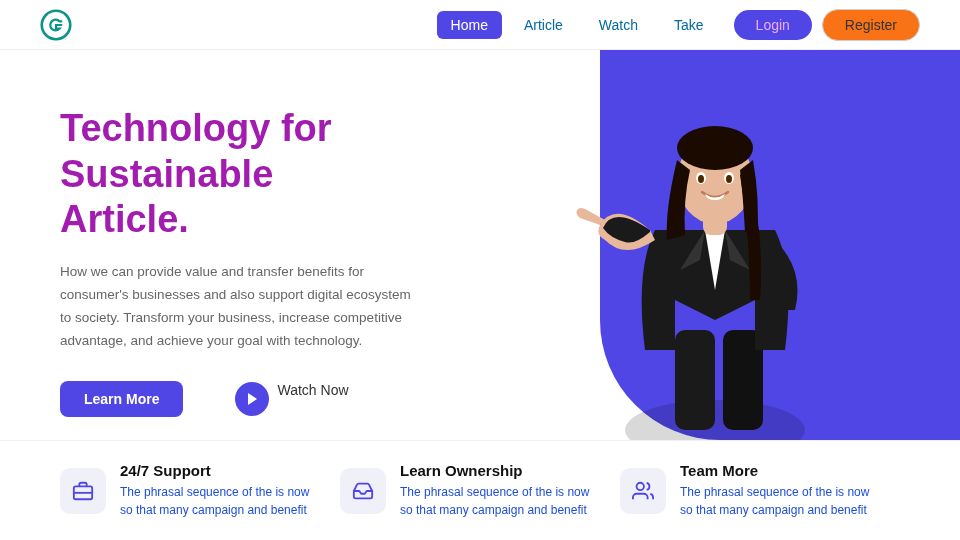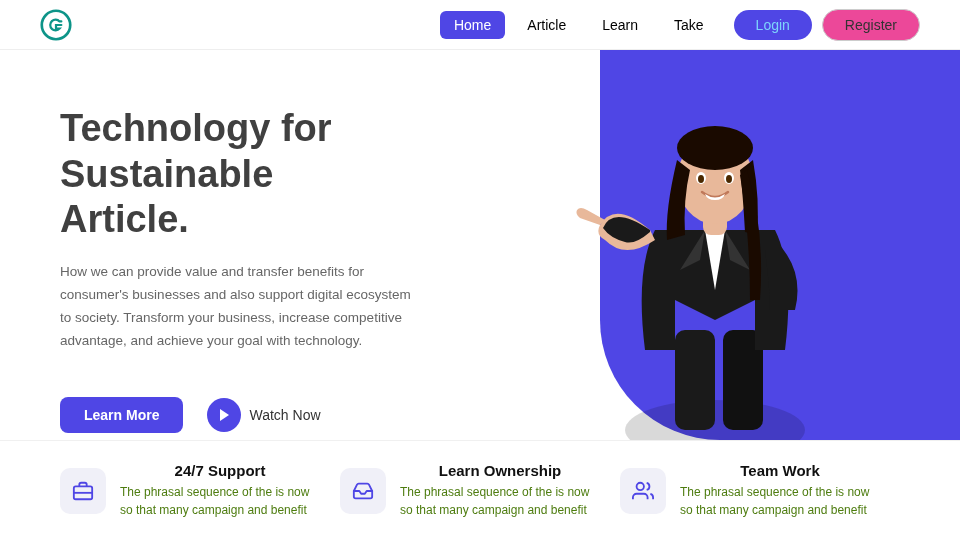--- a/index.html
+++ b/index.html
@@ -27,45 +27,45 @@
     }
     .nav-links {
       display: flex;
       align-items: flex-end;
       gap: 8px;
       margin-right: 16px;
     }
     .nav-link {
       padding: 6px 14px;
       font-size: 14px;
-      color: #000000;
+      color: #0369a1;
       cursor: pointer;
       border-radius: 6px;
       text-decoration: none;
     }
     .nav-link.active {
       background: #4f46e5;
       color: #fff;
     }
     .nav-buttons {
       display: flex;
       gap: 10px;
       align-items: center;
     }
     .btn-login {
       background: #4f46e5;
-      color: #7dd3fc;
+      color: #f0abfc;
       border: none;
       padding: 7px 22px;
       border-radius: 20px;
       font-size: 14px;
       cursor: pointer;
     }
     .btn-register {
-      background: #ec4899;
+      background: #f97316;
       color: #333;
       border: 1.5px solid #ccc;
       padding: 7px 22px;
       border-radius: 20px;
       font-size: 14px;
       cursor: pointer;
     }
 
     
     .hero {
@@ -84,56 +84,56 @@
       z-index: 2;
     }
     .hero-logo-small {
       width: 36px;
       height: 36px;
       margin-bottom: 16px;
     }
     .hero-title {
       font-size: 38px;
       font-weight: 700;
-      color: #404040;
+      color: #a21caf;
       line-height: 1.2;
       margin-bottom: 18px;
     }
     .hero-desc {
       font-size: 13.5px;
       color: #666;
       line-height: 1.7;
       max-width: 360px;
-      margin-bottom: 44px;
+      margin-bottom: 28px;
     }
     .hero-buttons {
       display: flex;
       gap: 24px;
       align-items: center;
     }
     .btn-learn {
       background: #4f46e5;
       color: #fff;
       border: none;
       padding: 10px 24px;
       border-radius: 8px;
       font-size: 14px;
       cursor: pointer;
       font-weight: 600;
     }
     .btn-watch {
       display: flex;
-      align-items: center;
       gap: 8px;
       background: #fff;
       color: #333;
       border: none;
       font-size: 14px;
       cursor: pointer;
       font-weight: 500;
+      margin-left: 28px;
     }
     .watch-icon-wrap {
       width: 34px;
       height: 34px;
       background: #4f46e5;
       border-radius: 50%;
       display: flex;
       align-items: center;
       justify-content: center;
       color: #fff;
@@ -196,25 +196,24 @@
       align-items: center;
       justify-content: center;
       flex-shrink: 0;
     }
     .feature-text-wrap {}
     .feature-title {
       font-size: 15px;
       font-weight: 600;
       color: #111;
       margin-bottom: 4px;
-      text-align: center;
     }
     .feature-desc {
       font-size: 12px;
-      color: #4d7c0f;
+      color: #1d4ed8;
       line-height: 1.5;
       max-width: 200px;
     }
 
     
     .g-logo-svg {
       display: block;
     }
   </style>
 </head>
@@ -224,21 +223,21 @@
   <div class="navbar-logo">
     <svg class="logo-icon g-logo-svg" viewBox="0 0 36 36" fill="none" xmlns="http://www.w3.org/2000/svg">
       <circle cx="18" cy="18" r="16" stroke="#0d9488" stroke-width="3" fill="none"></circle>
       <path d="M24 18h-6v4h4a6 6 0 1 1 0-8h2" stroke="#0d9488" stroke-width="2.5" stroke-linecap="round" fill="none"></path>
     </svg>
   </div>
 
   <div class="nav-links">
     <a class="nav-link active">Home</a>
     <a class="nav-link">Article</a>
-    <a class="nav-link">Learn</a>
+    <a class="nav-link">Watch</a>
     <a class="nav-link">Take</a>
   </div>
 
   <div class="nav-buttons">
     <button class="btn-login">Login</button>
     <button class="btn-register">Register</button>
   </div>
 </nav>
 
 <section class="hero">
@@ -346,17 +345,17 @@
   <div class="feature-item">
     <div class="feature-icon-wrap">
       <svg width="22" height="22" viewBox="0 0 24 24" fill="none">
         <path d="M17 21v-2a4 4 0 0 0-4-4H5a4 4 0 0 0-4 4v2" stroke="#4f46e5" stroke-width="2"></path>
         <circle cx="9" cy="7" r="4" stroke="#4f46e5" stroke-width="2"></circle>
         <path d="M23 21v-2a4 4 0 0 0-3-3.87" stroke="#4f46e5" stroke-width="2"></path>
         <path d="M16 3.13a4 4 0 0 1 0 7.75" stroke="#4f46e5" stroke-width="2"></path>
       </svg>
     </div>
     <div class="feature-text-wrap">
-      <div class="feature-title">Team Work</div>
+      <div class="feature-title">Team More</div>
       <div class="feature-desc">The phrasal sequence of the is now so that many campaign and benefit</div>
     </div>
   </div>
 </section>
 
 </body></html>

